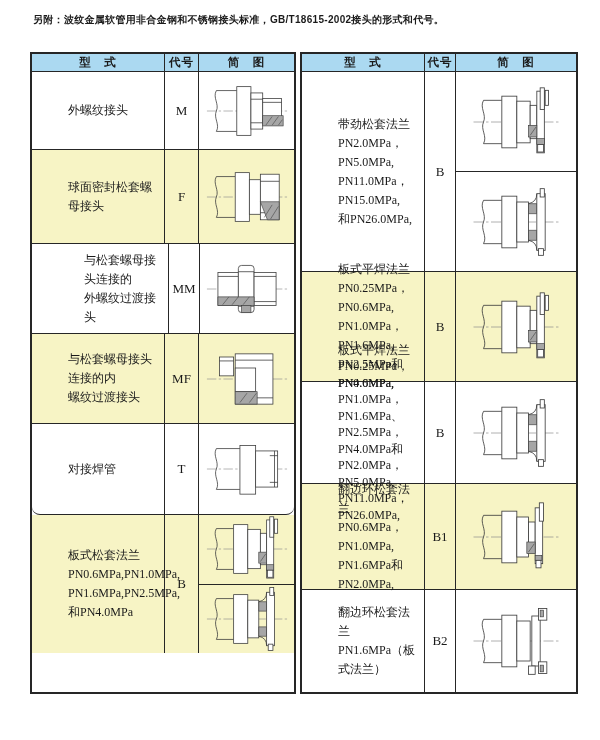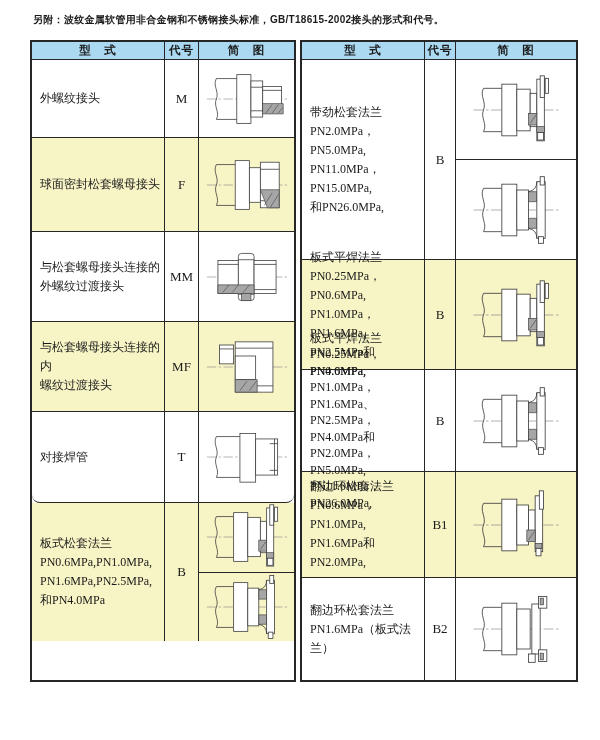--- a/index.html
+++ b/index.html
@@ -5,21 +5,21 @@
   html,body{margin:0;padding:0;}
   body{
     width:600px;height:740px;position:relative;background:#ffffff;
     font-family:"Liberation Sans","DejaVu Sans",sans-serif;
     color:#1a1a1a;overflow:hidden;
   }
   .title{
     position:absolute;left:33px;top:13px;width:550px;
     font-size:10px;font-weight:bold;letter-spacing:.3px;
   }
-  .tables{position:absolute;left:30px;top:40px;display:flex;gap:4px;}
+  .tables{position:absolute;left:30px;top:52px;display:flex;gap:4px;}
   .tbl{border:2px solid #262626;background:#fff;box-sizing:border-box;}
   .tbl-left{width:266px;}
   .tbl-right{width:278px;}
   .thead{display:flex;height:18px;box-sizing:border-box;border-bottom:1px solid #262626;}
   .th{
     background:#abd9f1;display:flex;align-items:center;justify-content:center;
     font-size:11.5px;font-weight:bold;letter-spacing:1px;overflow:hidden;
   }
   .row{display:flex;box-sizing:border-box;border-bottom:1px solid #262626;}
   .row:last-child{border-bottom:none;}
@@ -28,20 +28,21 @@
   .cell{box-sizing:border-box;border-right:1px solid #262626;}
   .tbl-left  .c1{width:133px;} .tbl-left  .c2{width:34px;}
   .tbl-right .c1{width:123px;} .tbl-right .c2{width:31px;}
   .c3{flex:1;border-right:none;display:flex;flex-direction:column;}
   .cell.c1{display:flex;align-items:center;}
   .cell.c2{display:flex;align-items:center;justify-content:center;}
   .type-text{
     white-space:pre-line;padding:2px 4px 2px 8px;
     font-size:12px;line-height:19px;
     font-family:"Liberation Serif","DejaVu Serif",serif;
+    margin-left:28px;
   }
   .code-text{
     font-size:13px;font-family:"Liberation Serif","DejaVu Serif",serif;
   }
   .sub{flex:1;display:flex;align-items:center;justify-content:center;overflow:hidden;}
   .sub + .sub{border-top:1px solid #262626;}
   .tbl-left  .sub svg{width:94px;height:66px;}
   .tbl-right .sub svg{width:108px;height:70px;}
   
   svg .fw{fill:#ffffff;stroke:#3c3c3c;stroke-width:1;}
@@ -109,21 +110,21 @@
                 <rect x="58" y="20" width="14" height="44" class="fw"></rect>
                 <rect x="72" y="13" width="24" height="58" class="fw"></rect>
                 <line x1="72" y1="22" x2="96" y2="22" class="ln"></line>
                 <line x1="72" y1="62" x2="96" y2="62" class="ln"></line>
                 <path d="M72 48 h24 v23 h-15 z" class="hatch"></path>
                 <path d="M77 68 l10 -16 M85 70 l10 -16" class="hl"></path>
               </svg>
             </div>
           </div>
         </div>
-        <div class="row bg-white" style="height: 90px;">
+        <div class="row bg-white" style="height: 90px; padding-left: 16px;">
           <div class="cell c1">
             <div class="type-text">与松套螺母接头连接的
 外螺纹过渡接头</div>
           </div>
           <div class="cell c2">
             <span class="code-text">MM</span>
           </div>
           <div class="cell c3">
             <div class="sub">
               <svg viewBox="0 0 110 84" xmlns="http://www.w3.org/2000/svg">

